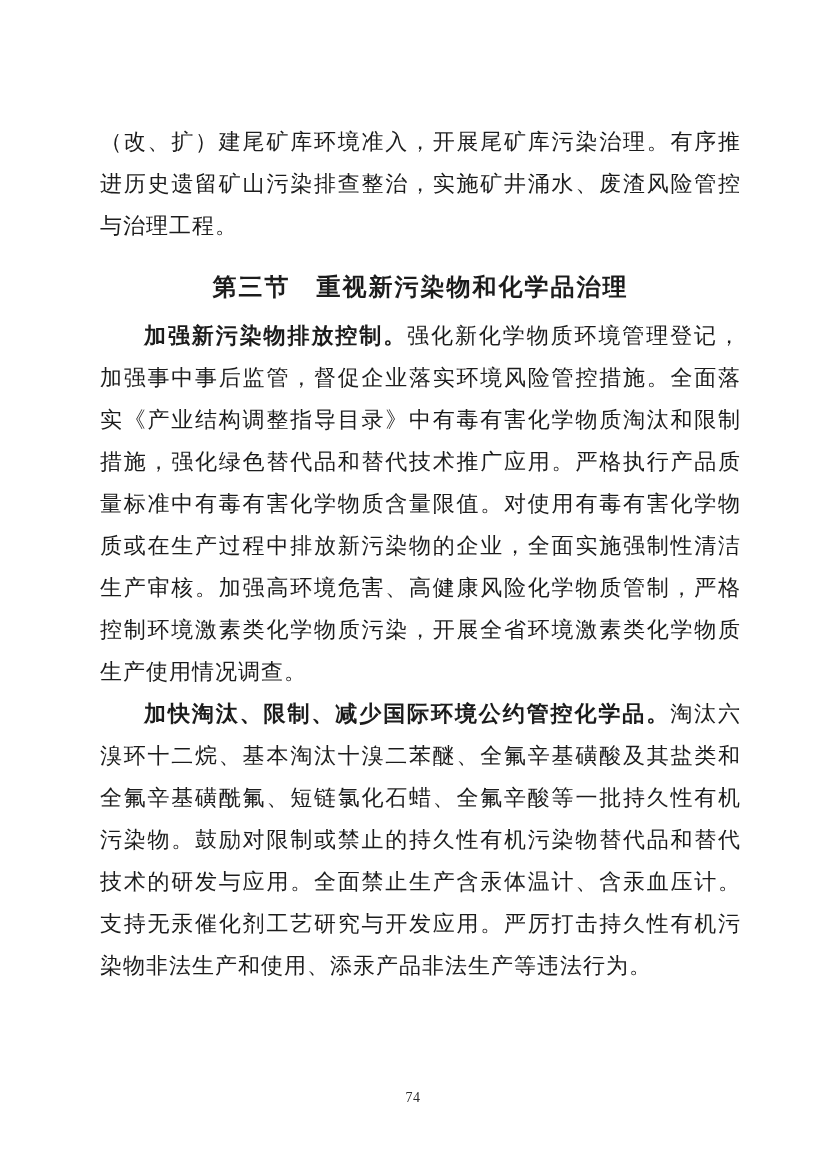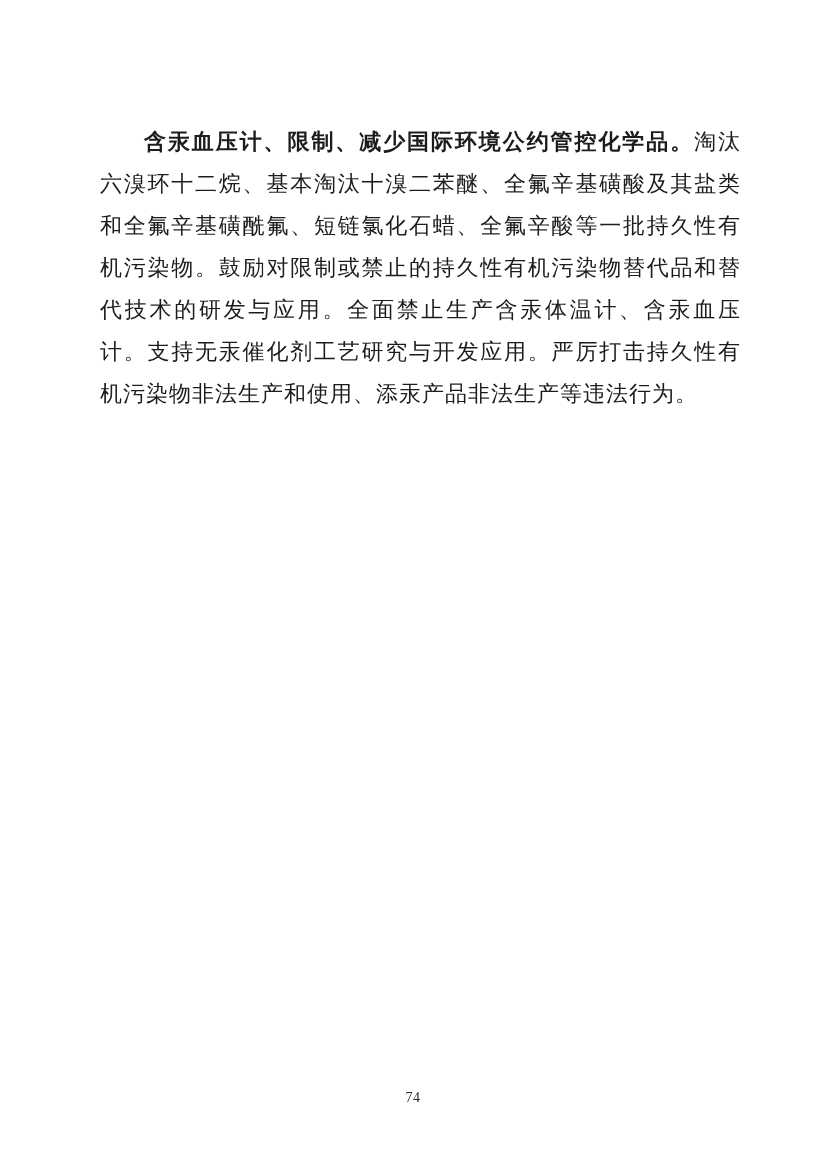--- a/index.html
+++ b/index.html
@@ -57,21 +57,24 @@
     letter-spacing: 0.5px;
     color: #2a2a2a;
   }
 </style>
 </head>
 <body>
 
 <div class="page">
   <div class="content">
 
+    <p class="para no-indent"><span>（改、扩）建尾矿库环境准入，开展尾矿库污染治理。有序推进历史遗留矿山污染排查整治，实施矿井涌水、废渣风险管控与治理工程。</span></p>
 
+    <h2 class="section-heading">第三节　重视新污染物和化学品治理</h2>
 
+    <p class="para"><span class="lead">加强新污染物排放控制。</span><span>强化新化学物质环境管理登记，加强事中事后监管，督促企业落实环境风险管控措施。全面落实《产业结构调整指导目录》中有毒有害化学物质淘汰和限制措施，强化绿色替代品和替代技术推广应用。严格执行产品质量标准中有毒有害化学物质含量限值。对使用有毒有害化学物质或在生产过程中排放新污染物的企业，全面实施强制性清洁生产审核。加强高环境危害、高健康风险化学物质管制，严格控制环境激素类化学物质污染，开展全省环境激素类化学物质生产使用情况调查。</span></p>
 
-    <p class="para"><span class="lead">含汞血压计、限制、减少国际环境公约管控化学品。</span><span>淘汰六溴环十二烷、基本淘汰十溴二苯醚、全氟辛基磺酸及其盐类和全氟辛基磺酰氟、短链氯化石蜡、全氟辛酸等一批持久性有机污染物。鼓励对限制或禁止的持久性有机污染物替代品和替代技术的研发与应用。全面禁止生产含汞体温计、含汞血压计。支持无汞催化剂工艺研究与开发应用。严厉打击持久性有机污染物非法生产和使用、添汞产品非法生产等违法行为。</span></p>
+    <p class="para"><span class="lead">加快淘汰、限制、减少国际环境公约管控化学品。</span><span>淘汰六溴环十二烷、基本淘汰十溴二苯醚、全氟辛基磺酸及其盐类和全氟辛基磺酰氟、短链氯化石蜡、全氟辛酸等一批持久性有机污染物。鼓励对限制或禁止的持久性有机污染物替代品和替代技术的研发与应用。全面禁止生产含汞体温计、含汞血压计。支持无汞催化剂工艺研究与开发应用。严厉打击持久性有机污染物非法生产和使用、添汞产品非法生产等违法行为。</span></p>
 
   </div>
 
   <div class="footer"><span>74</span></div>
 </div>
 
 </body></html>

